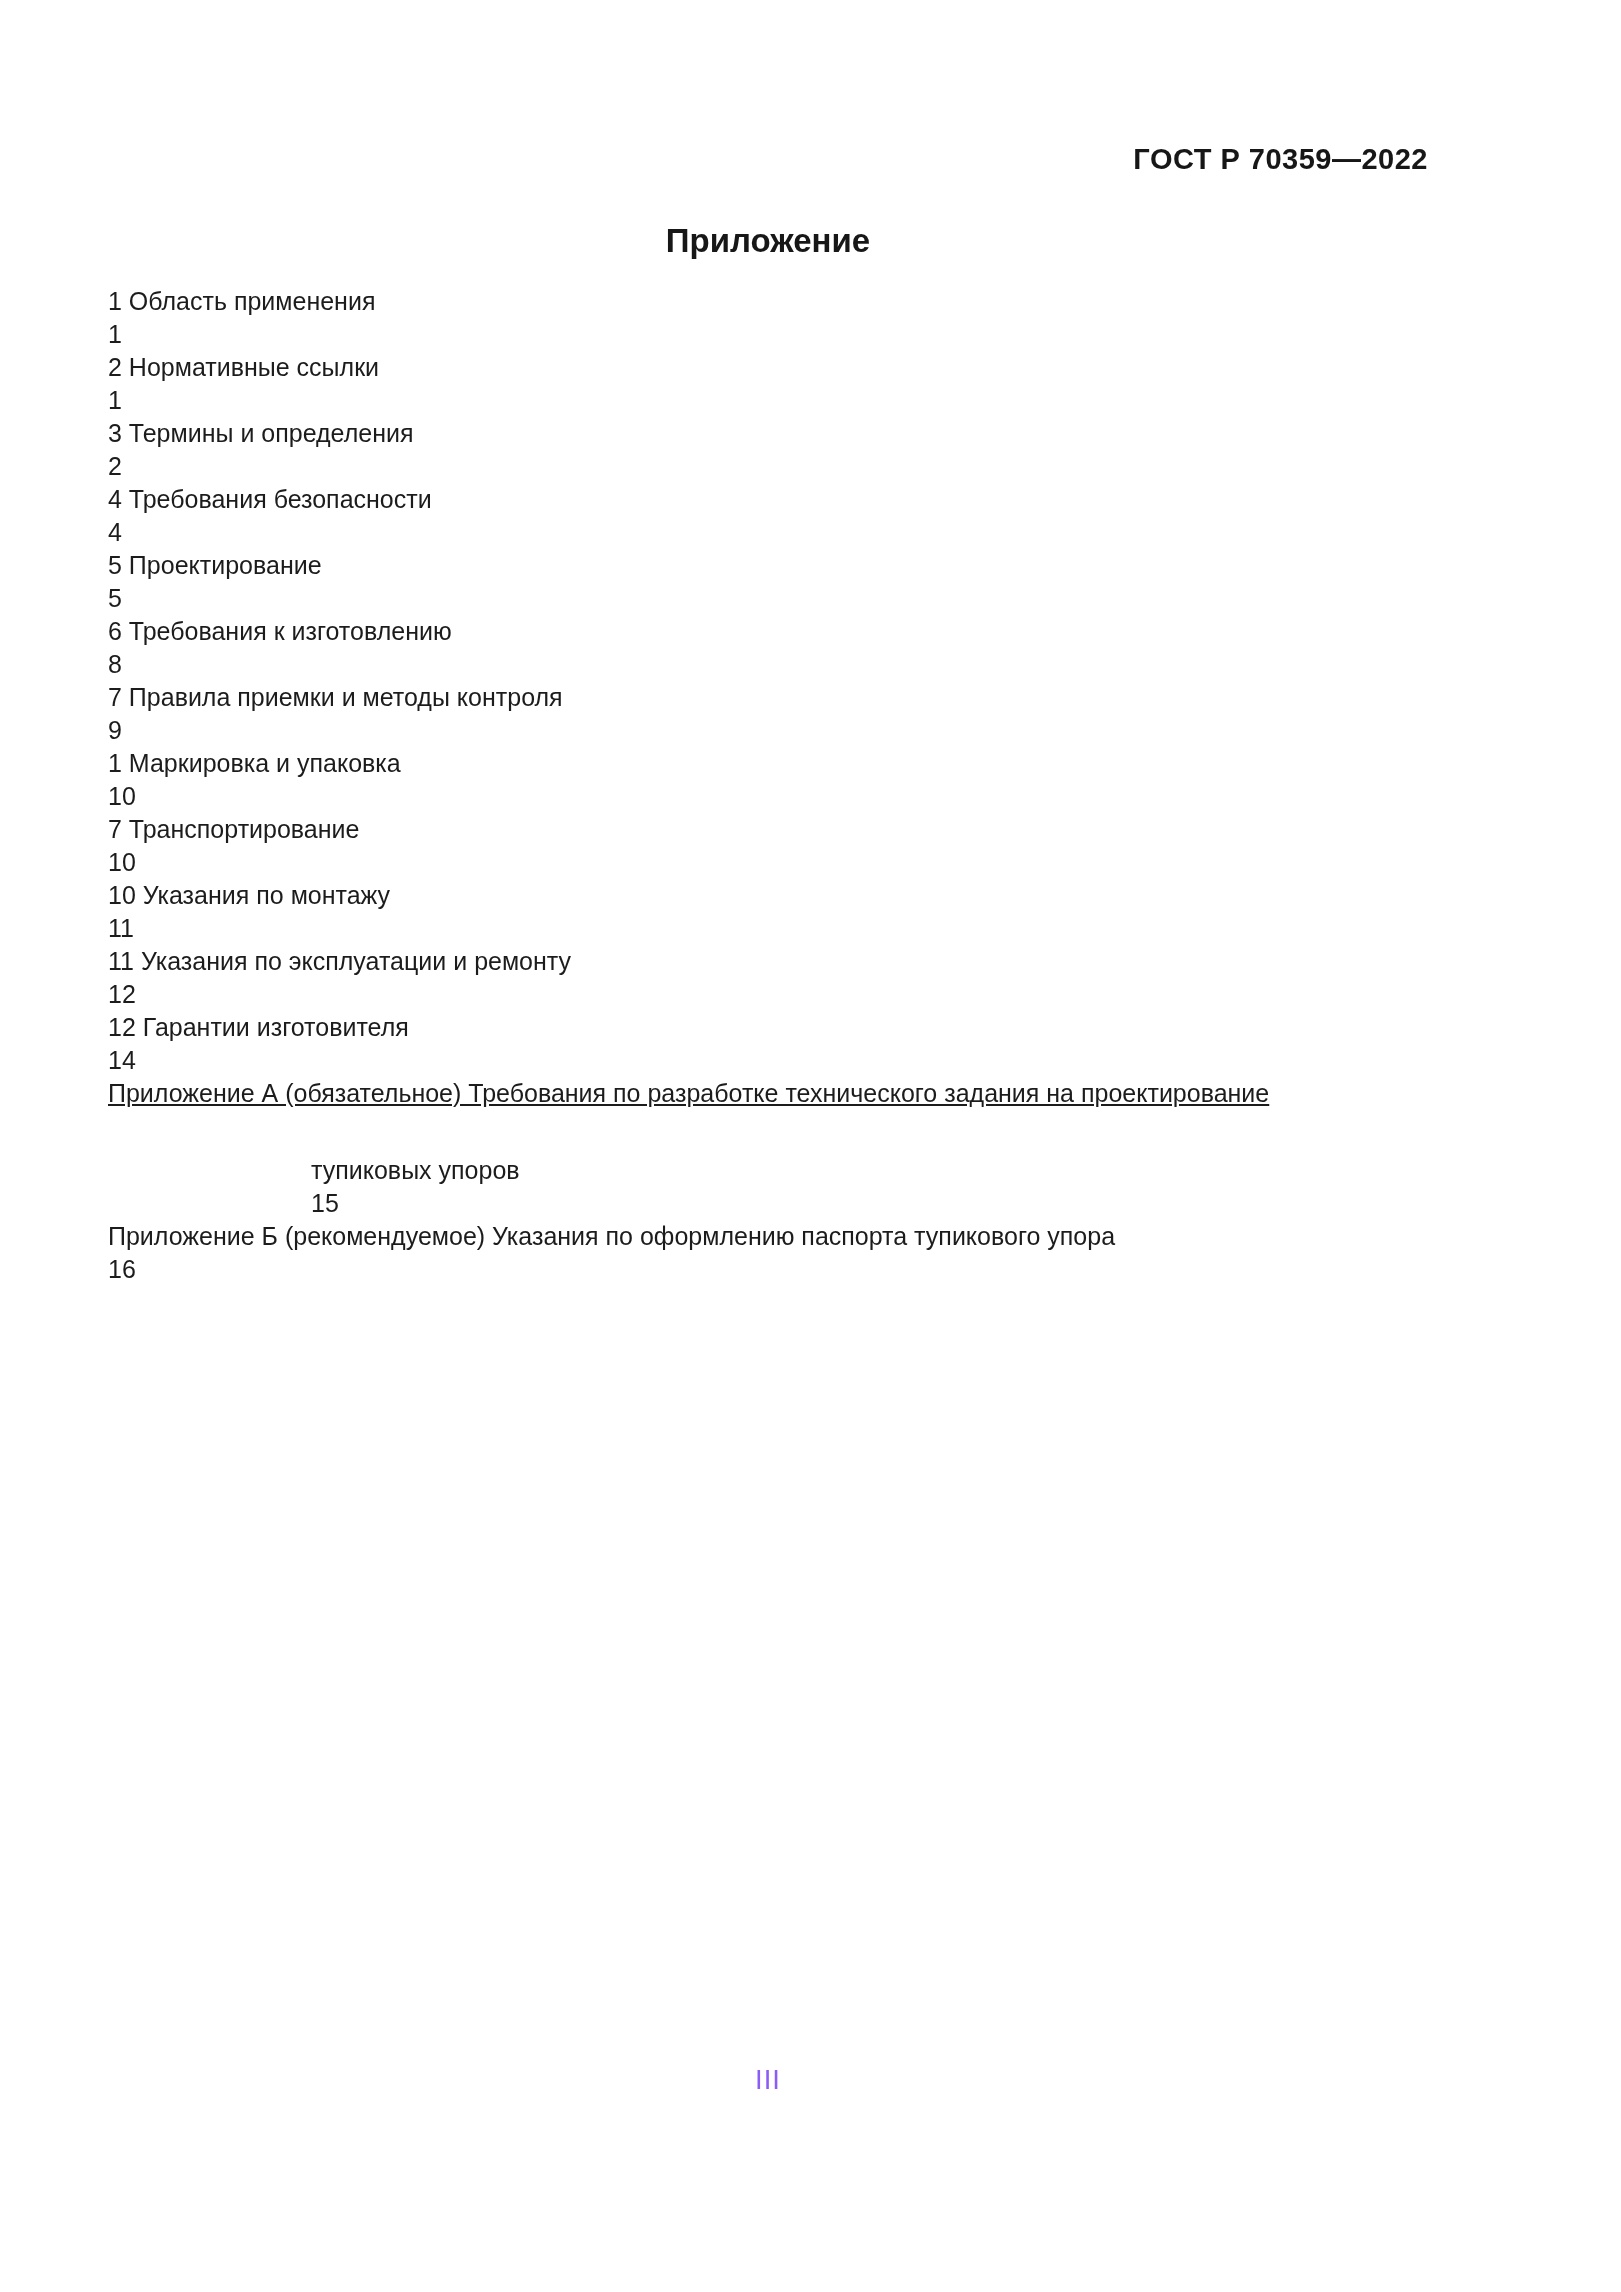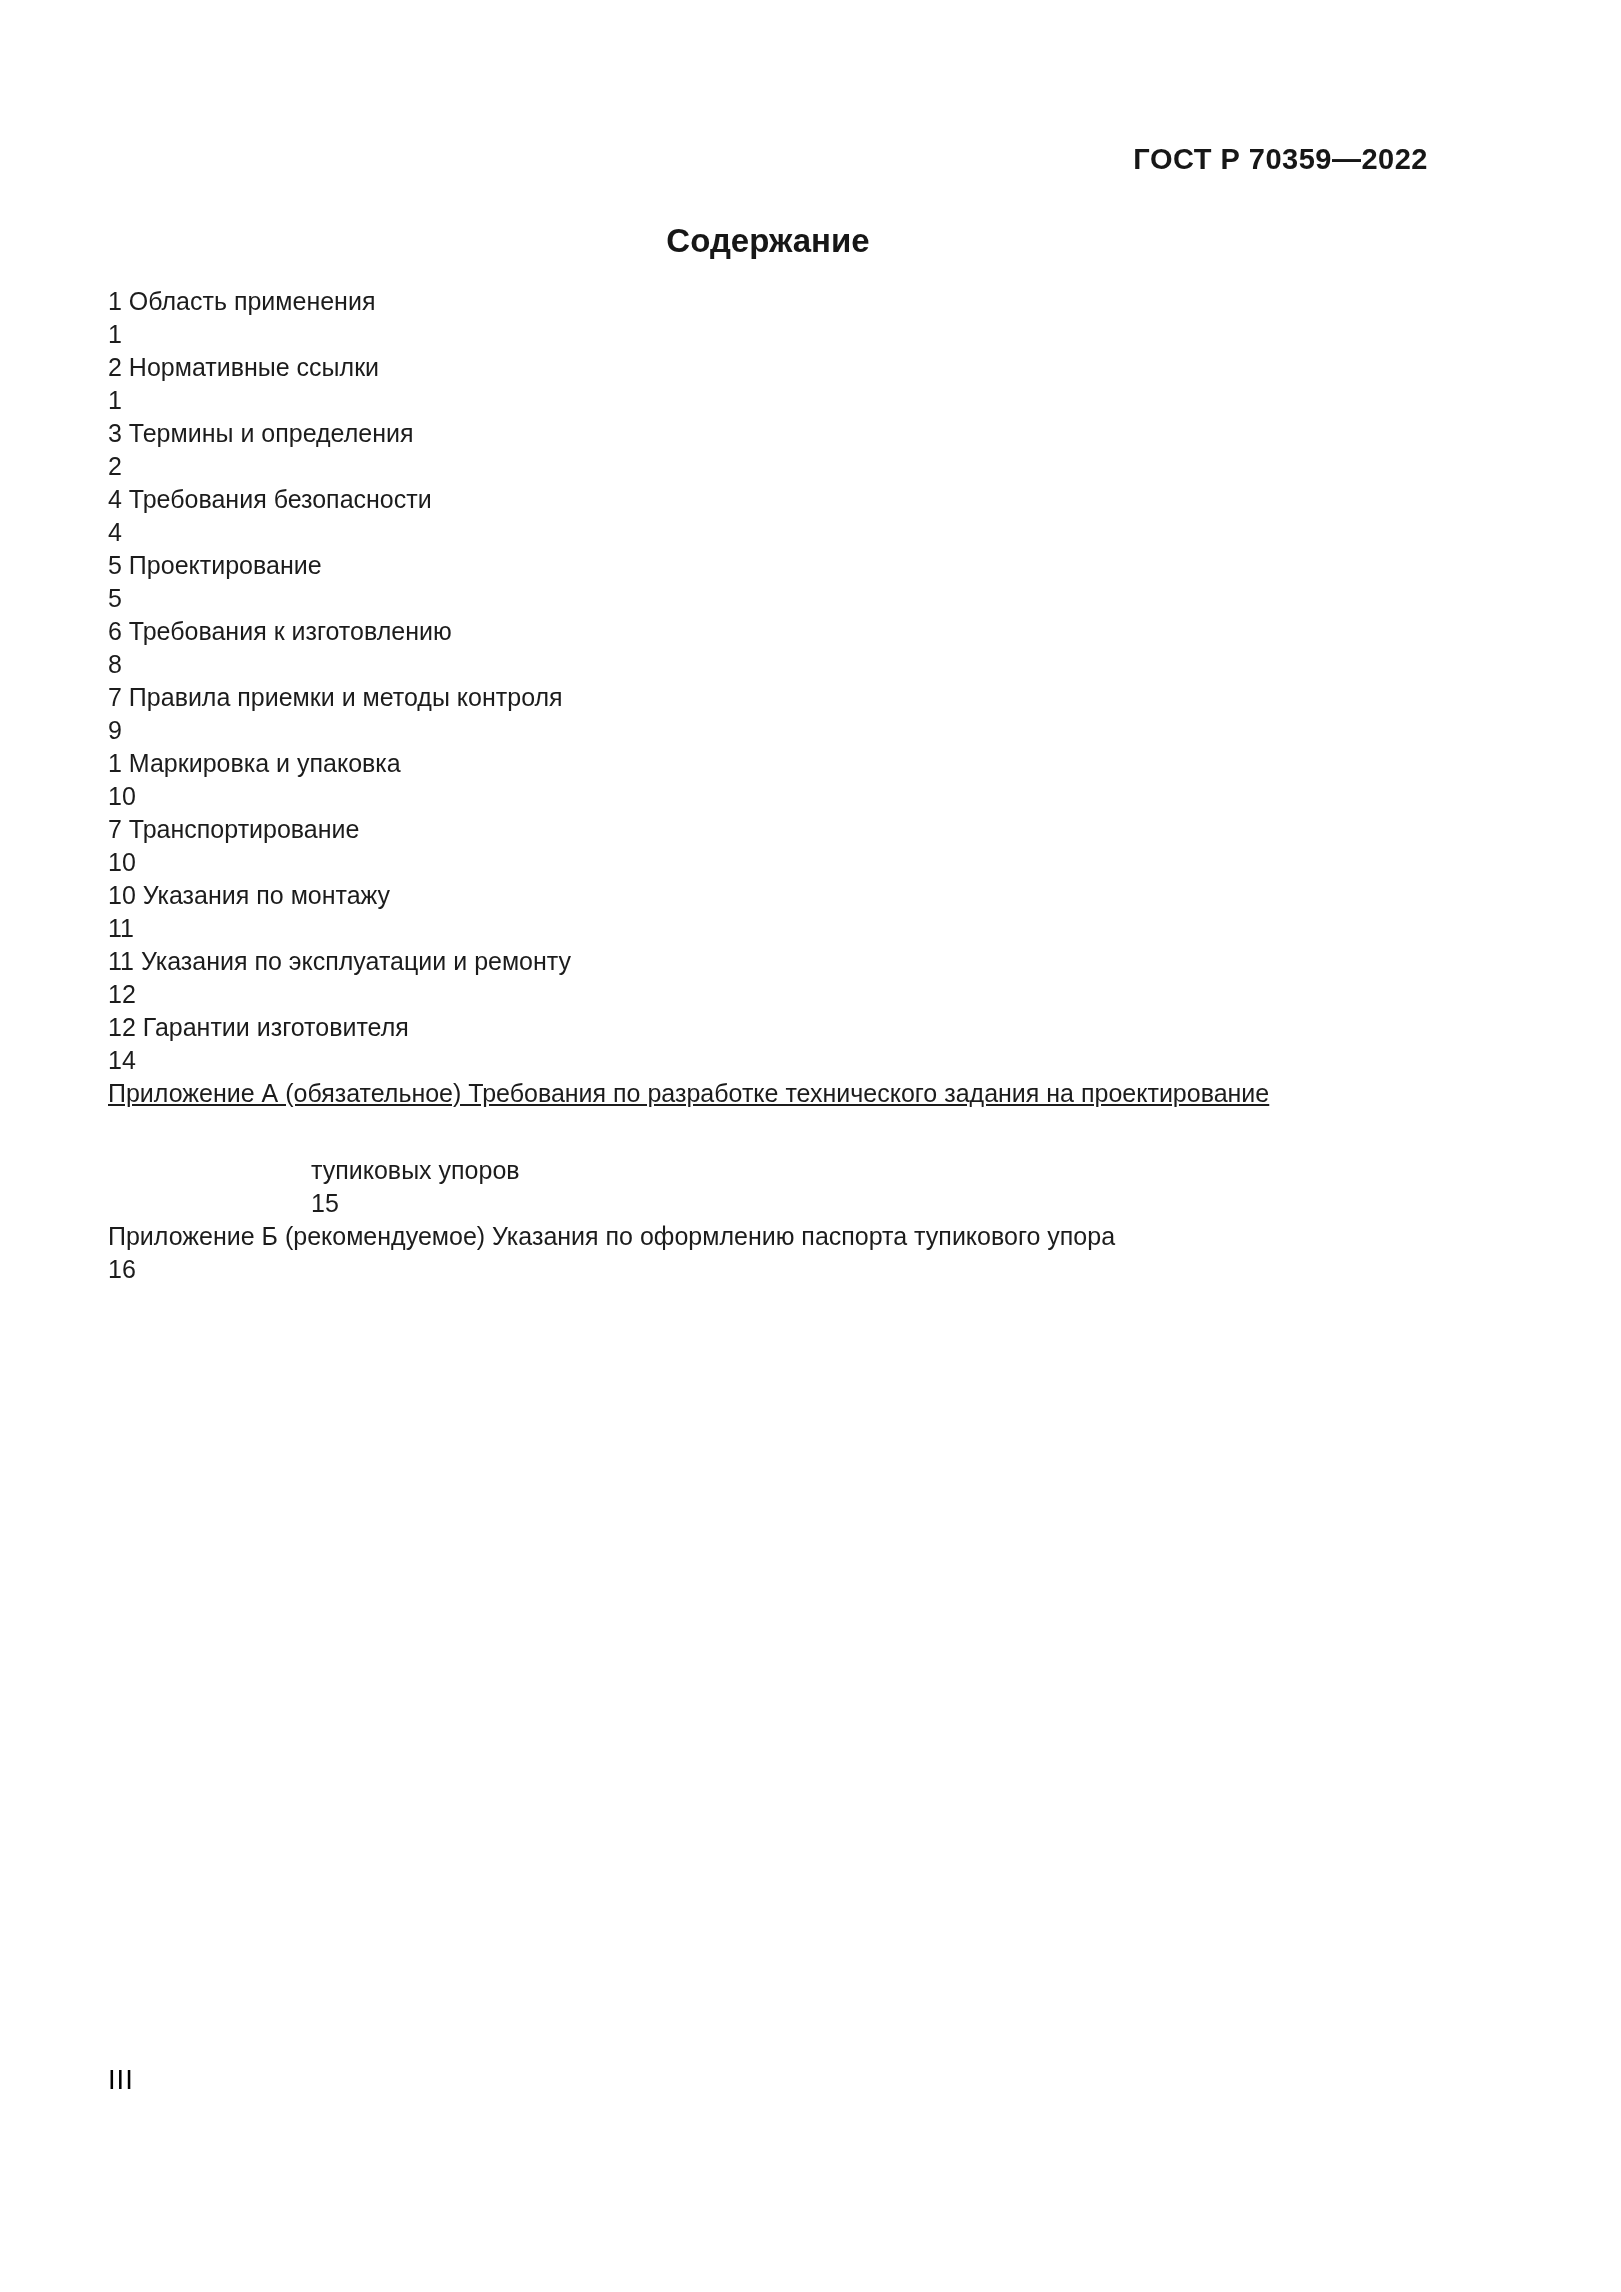--- a/index.html
+++ b/index.html
@@ -67,34 +67,34 @@
   .toc-row.wrap-first {
     display: block;
     text-decoration: underline;
   }
   .toc-row.cont .t {
     margin-left: 203px;
     margin-top: 44px;
   }
   .page-footer {
     top: 2064px;
-    text-align: left;
+    text-align: center;
     font-size: 27.4px;
-    color: #000000;
+    color: #8b5cf6;
     letter-spacing: 1px;
   }
 </style>
 </head>
 <body>
 
 <div class="page">
 
   <div class="content doc-header">ГОСТ Р 70359—2022</div>
 
-  <div class="content doc-title">Содержание</div>
+  <div class="content doc-title">Приложение</div>
 
   <div class="content toc">
 
     <div class="toc-row">
       <span class="t">1 Область применения</span>
       <span class="leader"></span>
       <span class="p">1</span>
     </div>
 
     <div class="toc-row">

